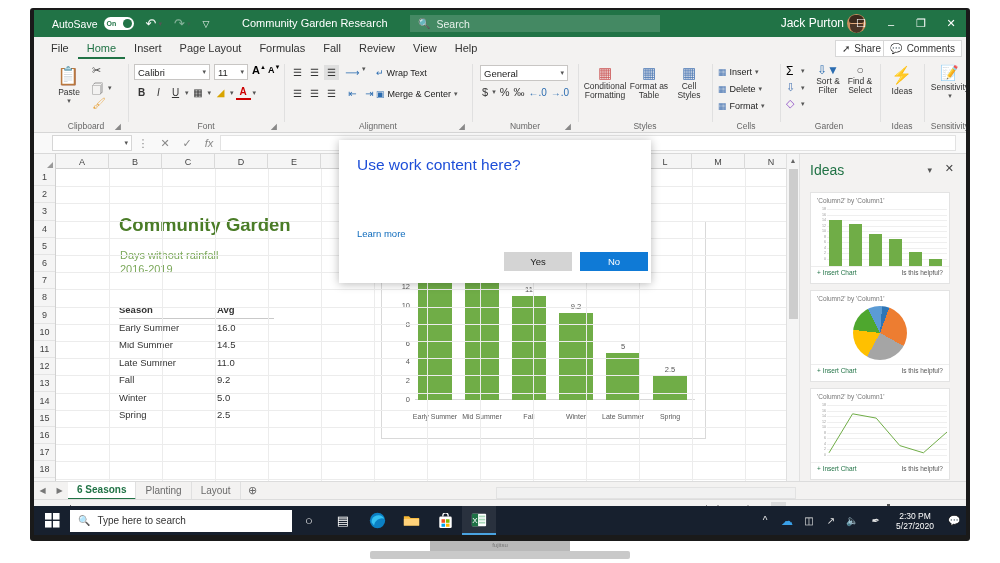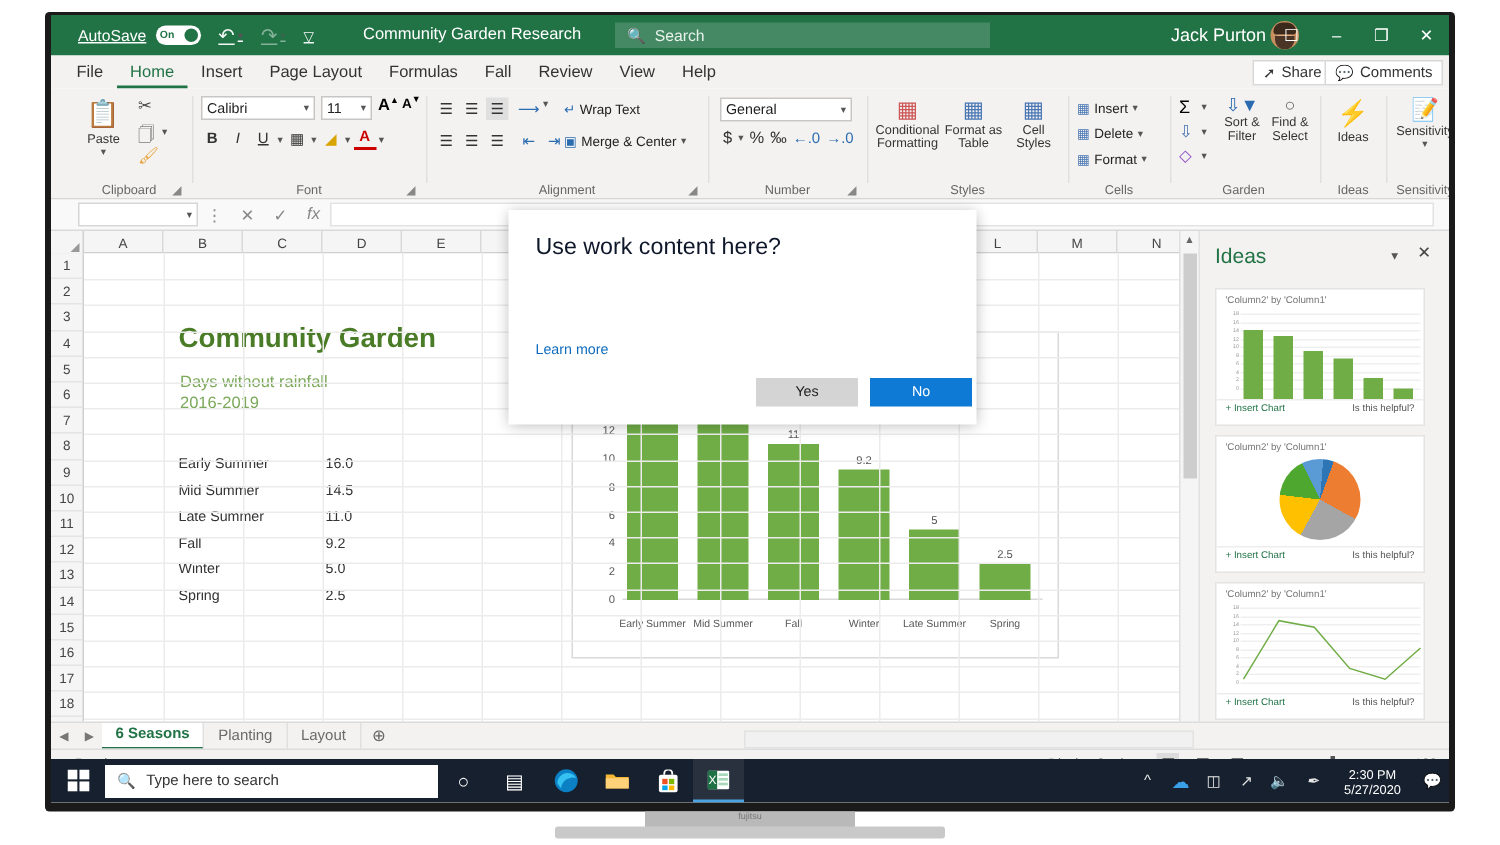--- a/index.html
+++ b/index.html
@@ -38,21 +38,20 @@
     position: absolute; left: 470px; top: 542px; width: 60px;
     font-size: 6px; color: #777; text-align: center;
   }
 
   
   #titlebar {
     position: absolute; left: 0; top: 0; width: 932px; height: 27px;
     background: #217346; color: #ffffff;
     display: flex; align-items: center;
     font-size: 11px;
-    text-decoration: underline;
   }
   .tb-autosave { margin-left: 18px; font-size: 10.5px; }
   .toggle {
     display: inline-flex; align-items: center;
     width: 30px; height: 13px; border-radius: 7px;
     background: #ffffff; margin-left: 6px; position: relative;
     vertical-align: middle;
   }
   .toggle .lbl { font-size: 7px; color: #217346; margin-left: 3px; font-weight: bold;}
   .toggle .knob {
@@ -304,21 +303,21 @@
   #tray { position: absolute; right: 0; display: flex; align-items: center; height: 29px; gap: 0; }
   .trayic { width: 22px; text-align: center; font-size: 10px; color: #e6e6e6; }
   #clock { width: 58px; text-align: center; font-size: 8.5px; color: #fff; line-height: 10px; }
 
   
   #dialog {
     position: absolute; left: 305px; top: 130px; width: 312px; height: 143px;
     background: #ffffff; box-shadow: 0 1px 9px rgba(0,0,0,.28);
     z-index: 50;
   }
-  #dlg-title { position: absolute; left: 18px; top: 16px; font-size: 15.5px; color: #0f172a; }
+  #dlg-title { position: absolute; left: 18px; top: 16px; font-size: 15.5px; color: #1d4ed8; }
   #dlg-body { position: absolute; left: 18px; top: 46px; width: 278px; font-size: 9.5px; color: #333; line-height: 14px; }
   #dlg-link { position: absolute; left: 18px; top: 88px; font-size: 9.5px; color: #0f6cbd; }
   #btn-yes {
     position: absolute; left: 165px; top: 112px; width: 68px; height: 19px;
     background: #d4d4d4; color: #1b1b1b; font-size: 9.5px;
     display: flex; align-items: center; justify-content: center;
   }
   #btn-no {
     position: absolute; left: 241px; top: 112px; width: 68px; height: 19px;
     background: #0f7ad6; color: #ffffff; font-size: 9.5px;
@@ -607,20 +606,24 @@
           <div class="rh">17</div>
           <div class="rh">18</div>
         </div>
       <div id="cells">
 
         <div id="sheet-title">Community Garden</div>
         <div id="sheet-sub1">Days without rainfall</div>
         <div id="sheet-sub2">2016-2019</div>
 
         <div id="dtable">
+          <div class="trow hdr">
+            <span class="c1">Season</span>
+            <span class="c2">Avg</span>
+          </div>
           <div class="trow">
             <span class="c1">Early Summer</span>
             <span class="c2">16.0</span>
           </div>
           <div class="trow">
             <span class="c1">Mid Summer</span>
             <span class="c2">14.5</span>
           </div>
           <div class="trow">
             <span class="c1">Late Summer</span>

